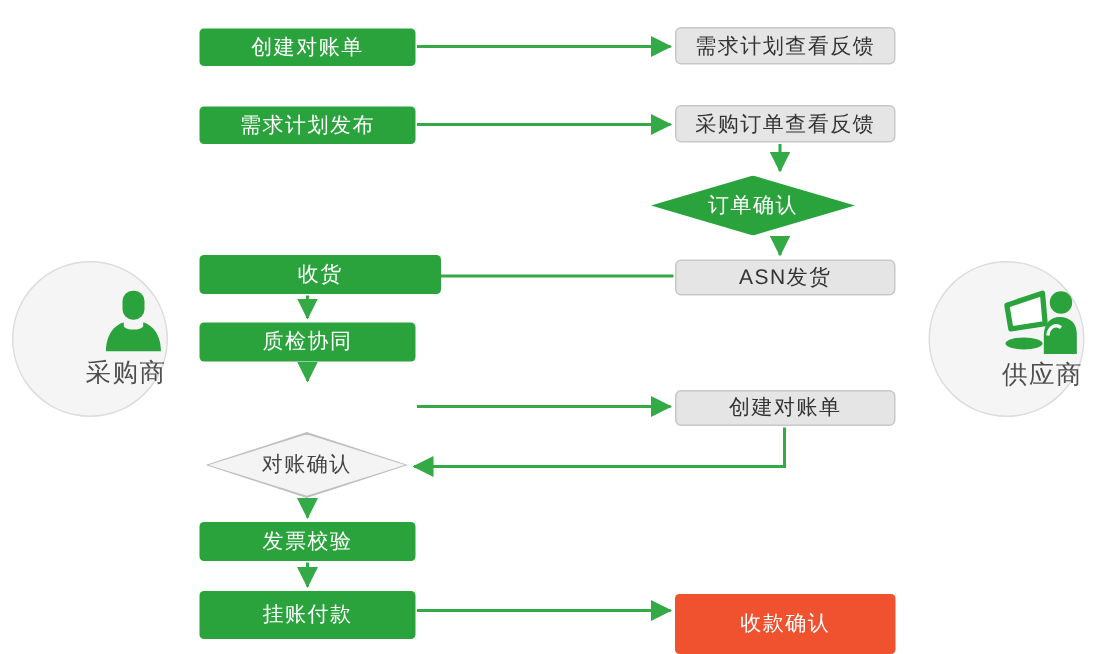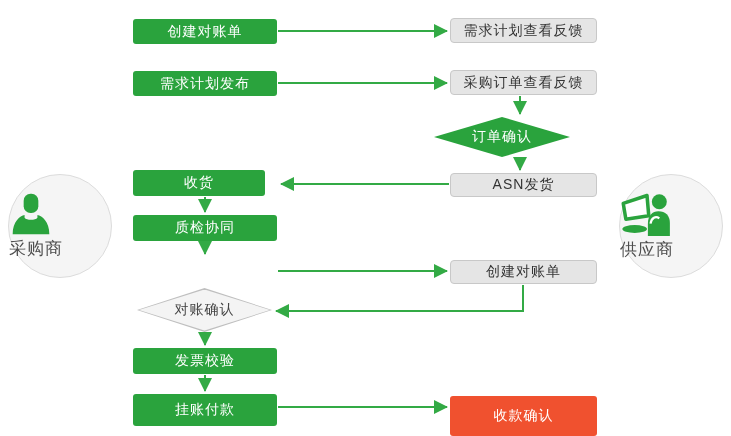--- a/index.html
+++ b/index.html
@@ -15,21 +15,21 @@
   .diamond .shape,.diamond .shape-outer,.diamond .shape-inner{
         position:absolute;clip-path:polygon(50% 0,100% 50%,50% 100%,0 50%);}
   .diamond .shape{inset:0;background:var(--green,#2aa33d);}
   .diamond .shape-outer{inset:0;background:#bfbfbf;}
   .diamond .shape-inner{left:2px;right:2px;top:1.5px;bottom:1.5px;background:#f4f4f4;}
   .diamond span{position:relative;font-size:14px;letter-spacing:1px;}
   .diamond.green-d span{color:#fff;}
   .diamond.gray-d span{color:#444;}
   .actor{position:absolute;width:104px;height:104px;border-radius:50%;
          background:#f5f5f5;border:1px solid #dcdcdc;box-sizing:border-box;
-         display:flex;flex-direction:column;align-items:flex-start;justify-content:center;}
+         display:flex;flex-direction:column;align-items:flex-end;justify-content:center;}
   .actor .label{color:#4d4d4d;font-size:17px;margin-top:2px;letter-spacing:1px;}
   .actor svg{display:block;}
 </style>
 </head>
 <body>
 
 <div id="canvas">
 
   <svg id="connectors" viewBox="0 0 731 436" xmlns="http://www.w3.org/2000/svg">
     <defs>
@@ -48,21 +48,21 @@
       <line x1="278" y1="271" x2="447" y2="271" marker-end="url(#ah)"></line>
       <polyline points="523,285 523,311 276,311" marker-end="url(#ah)"></polyline>
       <line x1="205" y1="333" x2="205" y2="345" marker-end="url(#ah)"></line>
       <line x1="205" y1="375" x2="205" y2="391" marker-end="url(#ah)"></line>
       <line x1="278" y1="407" x2="447" y2="407" marker-end="url(#ah)"></line>
     </g>
   </svg>
 
   <div class="node green" style="left:133px;top:19px;width:144px;height:25px">创建对账单</div>
   <div class="node green" style="left:133px;top:71px;width:144px;height:25px">需求计划发布</div>
-  <div class="node green" style="left:133px;top:170px;width:132px;height:26px">收货</div>
+  <div class="node green" style="left:133px;top:170px;width:161px;height:26px">收货</div>
   <div class="node green" style="left:133px;top:215px;width:144px;height:26px">质检协同</div>
   <div class="node green" style="left:133px;top:348px;width:144px;height:26px">发票校验</div>
   <div class="node green" style="left:133px;top:394px;width:144px;height:32px">挂账付款</div>
 
   <div class="node plain" style="left:450px;top:18px;width:147px;height:25px">需求计划查看反馈</div>
   <div class="node plain" style="left:450px;top:70px;width:147px;height:25px">采购订单查看反馈</div>
   <div class="node plain" style="left:450px;top:173px;width:147px;height:24px">ASN发货</div>
   <div class="node plain" style="left:450px;top:260px;width:147px;height:24px">创建对账单</div>
   <div class="node red" style="left:450px;top:396px;width:147px;height:40px">收款确认</div>
 

